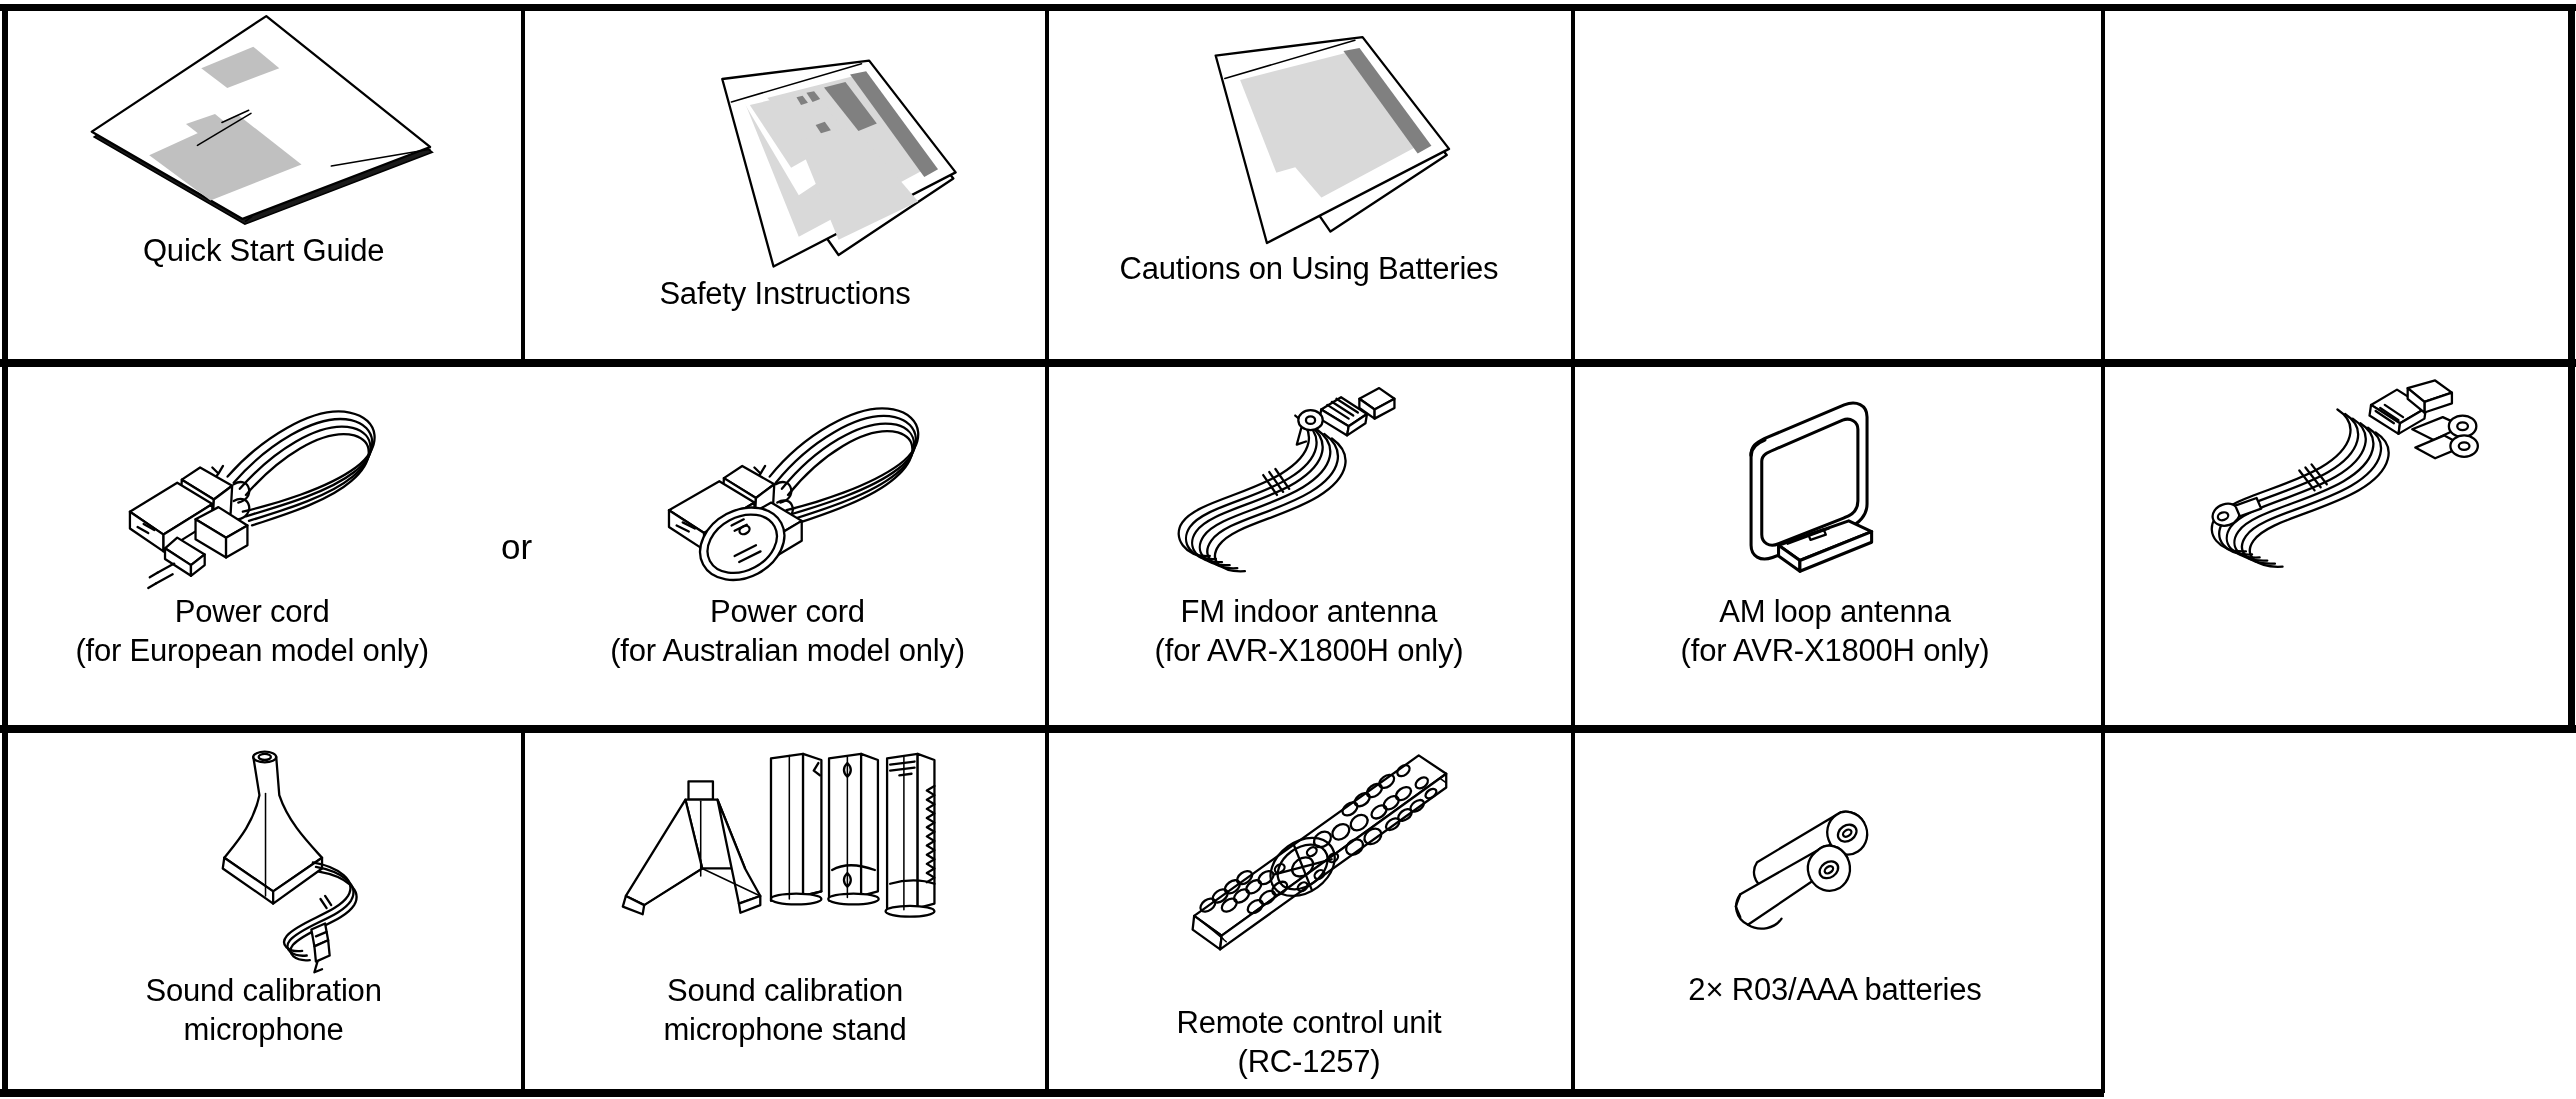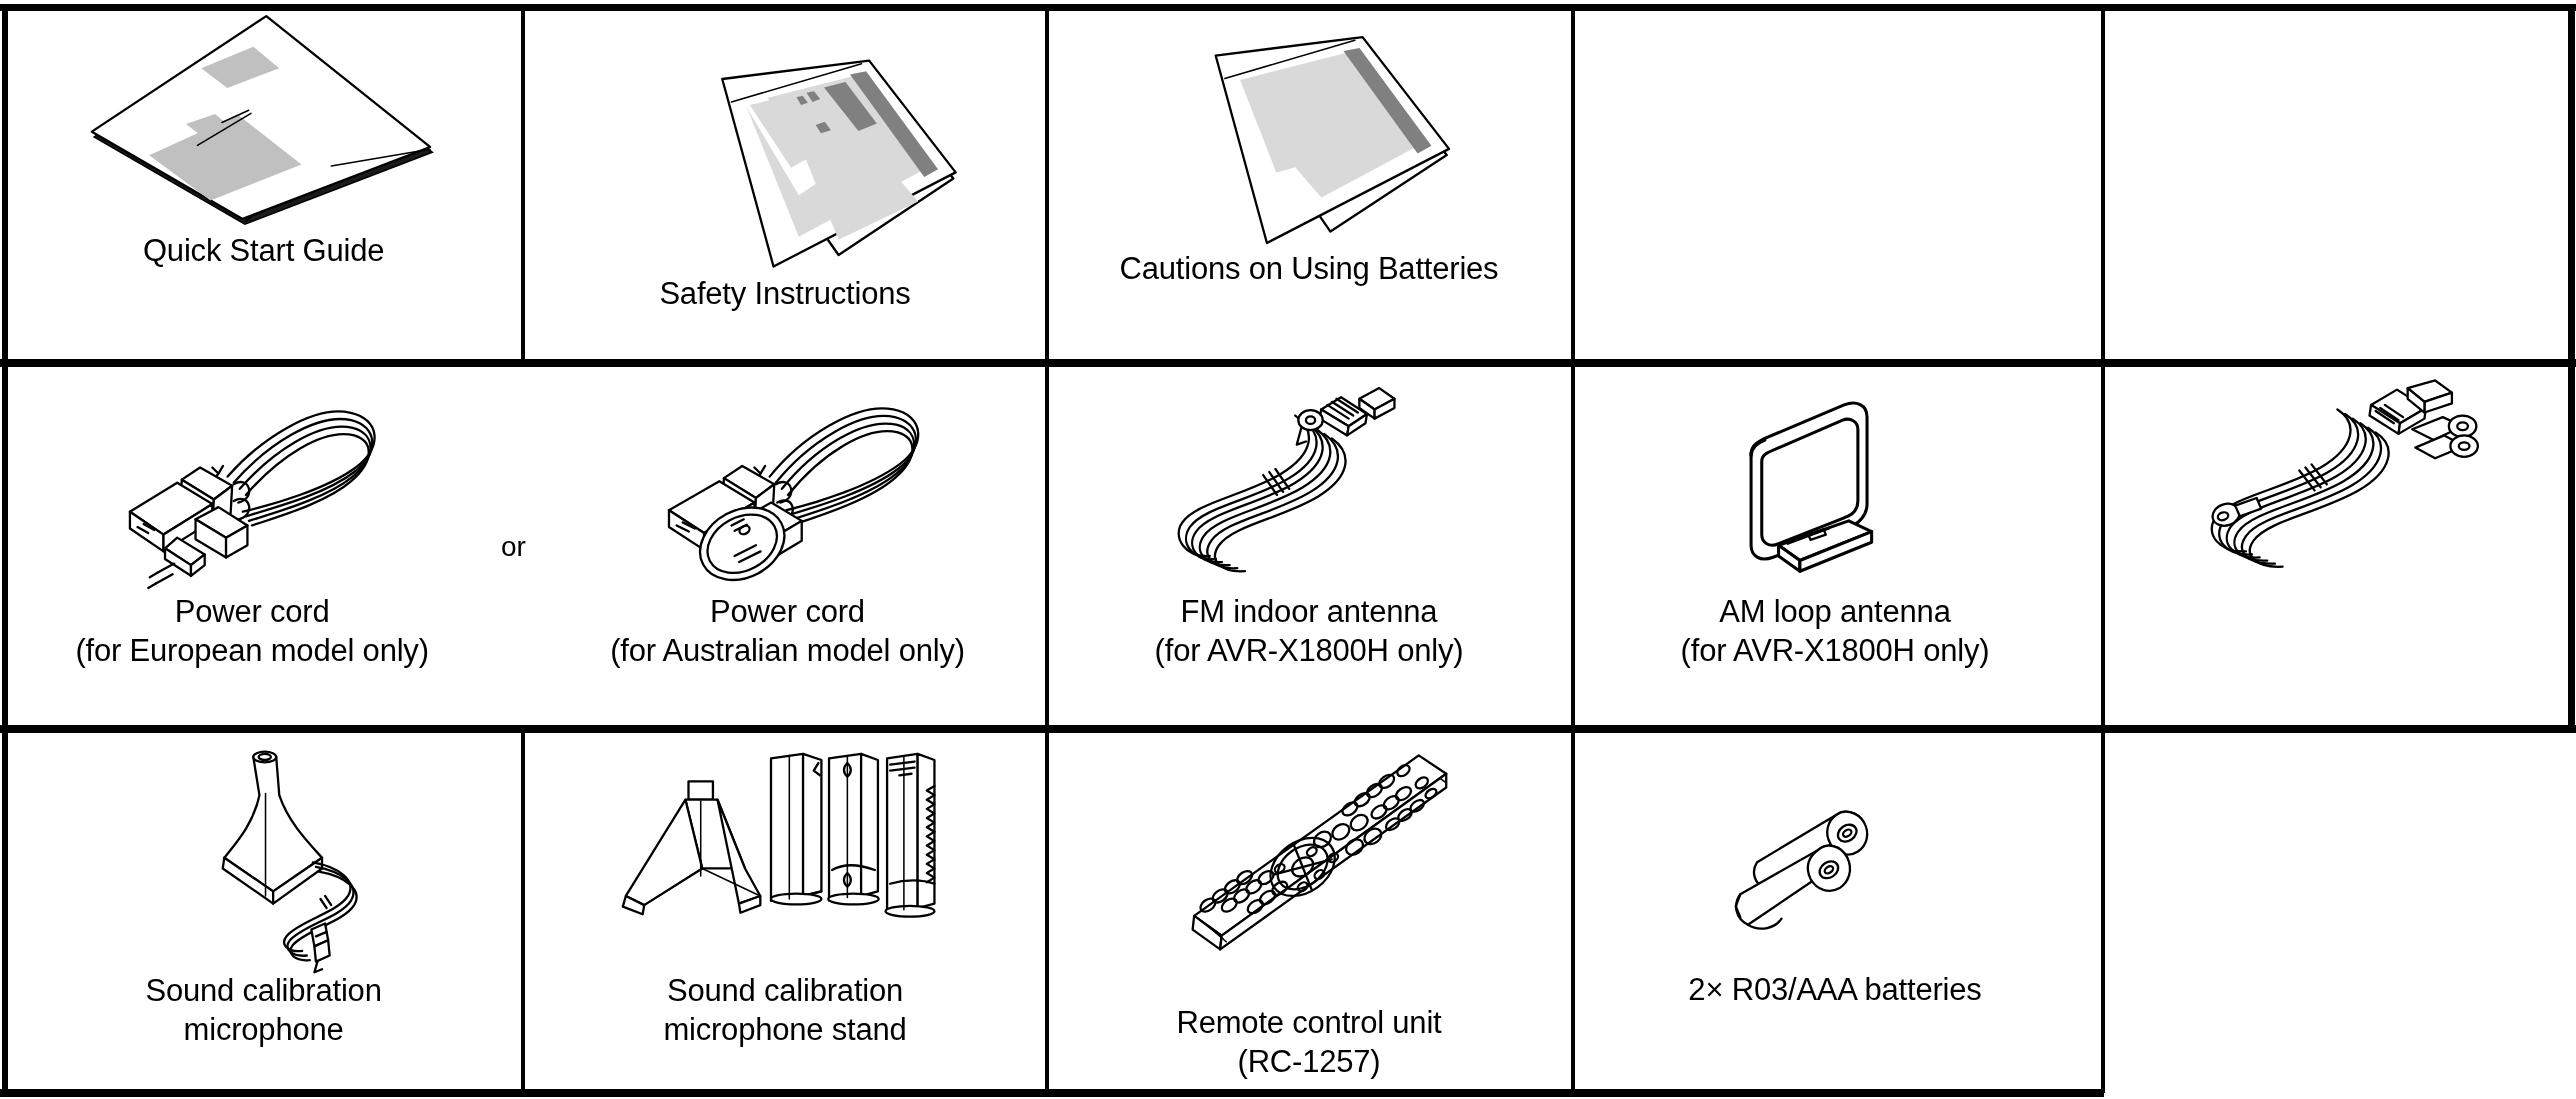--- a/index.html
+++ b/index.html
@@ -9,21 +9,21 @@
   
   .rule{position:absolute;background:#000;}
   .h-thick{height:7.6px;}
   .v-thick{width:6.9px;}
   .v-thin{width:3.8px;}
 
   
   .cell{position:absolute;display:flex;flex-direction:column;align-items:center;justify-content:flex-start;box-sizing:border-box;}
   .art{display:flex;align-items:center;justify-content:center;width:100%;}
   .cap{font-size:31px;line-height:39px;text-align:center;letter-spacing:-0.2px;white-space:pre-line;color:#000;}
-  .orlabel{position:absolute;font-size:28px;line-height:31px;color:#000;}
+  .orlabel{position:absolute;font-size:35px;line-height:31px;color:#000;}
 
   svg{display:block;overflow:visible;}
   .ln{fill:none;stroke:#000;stroke-width:3;stroke-linejoin:round;stroke-linecap:round;}
   .ln2{fill:none;stroke:#000;stroke-width:4.5;stroke-linejoin:round;stroke-linecap:round;}
   .lnthin{fill:none;stroke:#000;stroke-width:2;stroke-linejoin:round;stroke-linecap:round;}
   .fillw{fill:#fff;stroke:#000;stroke-width:3;stroke-linejoin:round;}
   .fillw2{fill:#fff;stroke:#000;stroke-width:4;stroke-linejoin:round;}
   .fillgrey{fill:#d9d9d9;stroke:none;}
   .fillgrey2{fill:#c0c0c0;stroke:none;}
   .fillmid{fill:#808080;stroke:none;}

